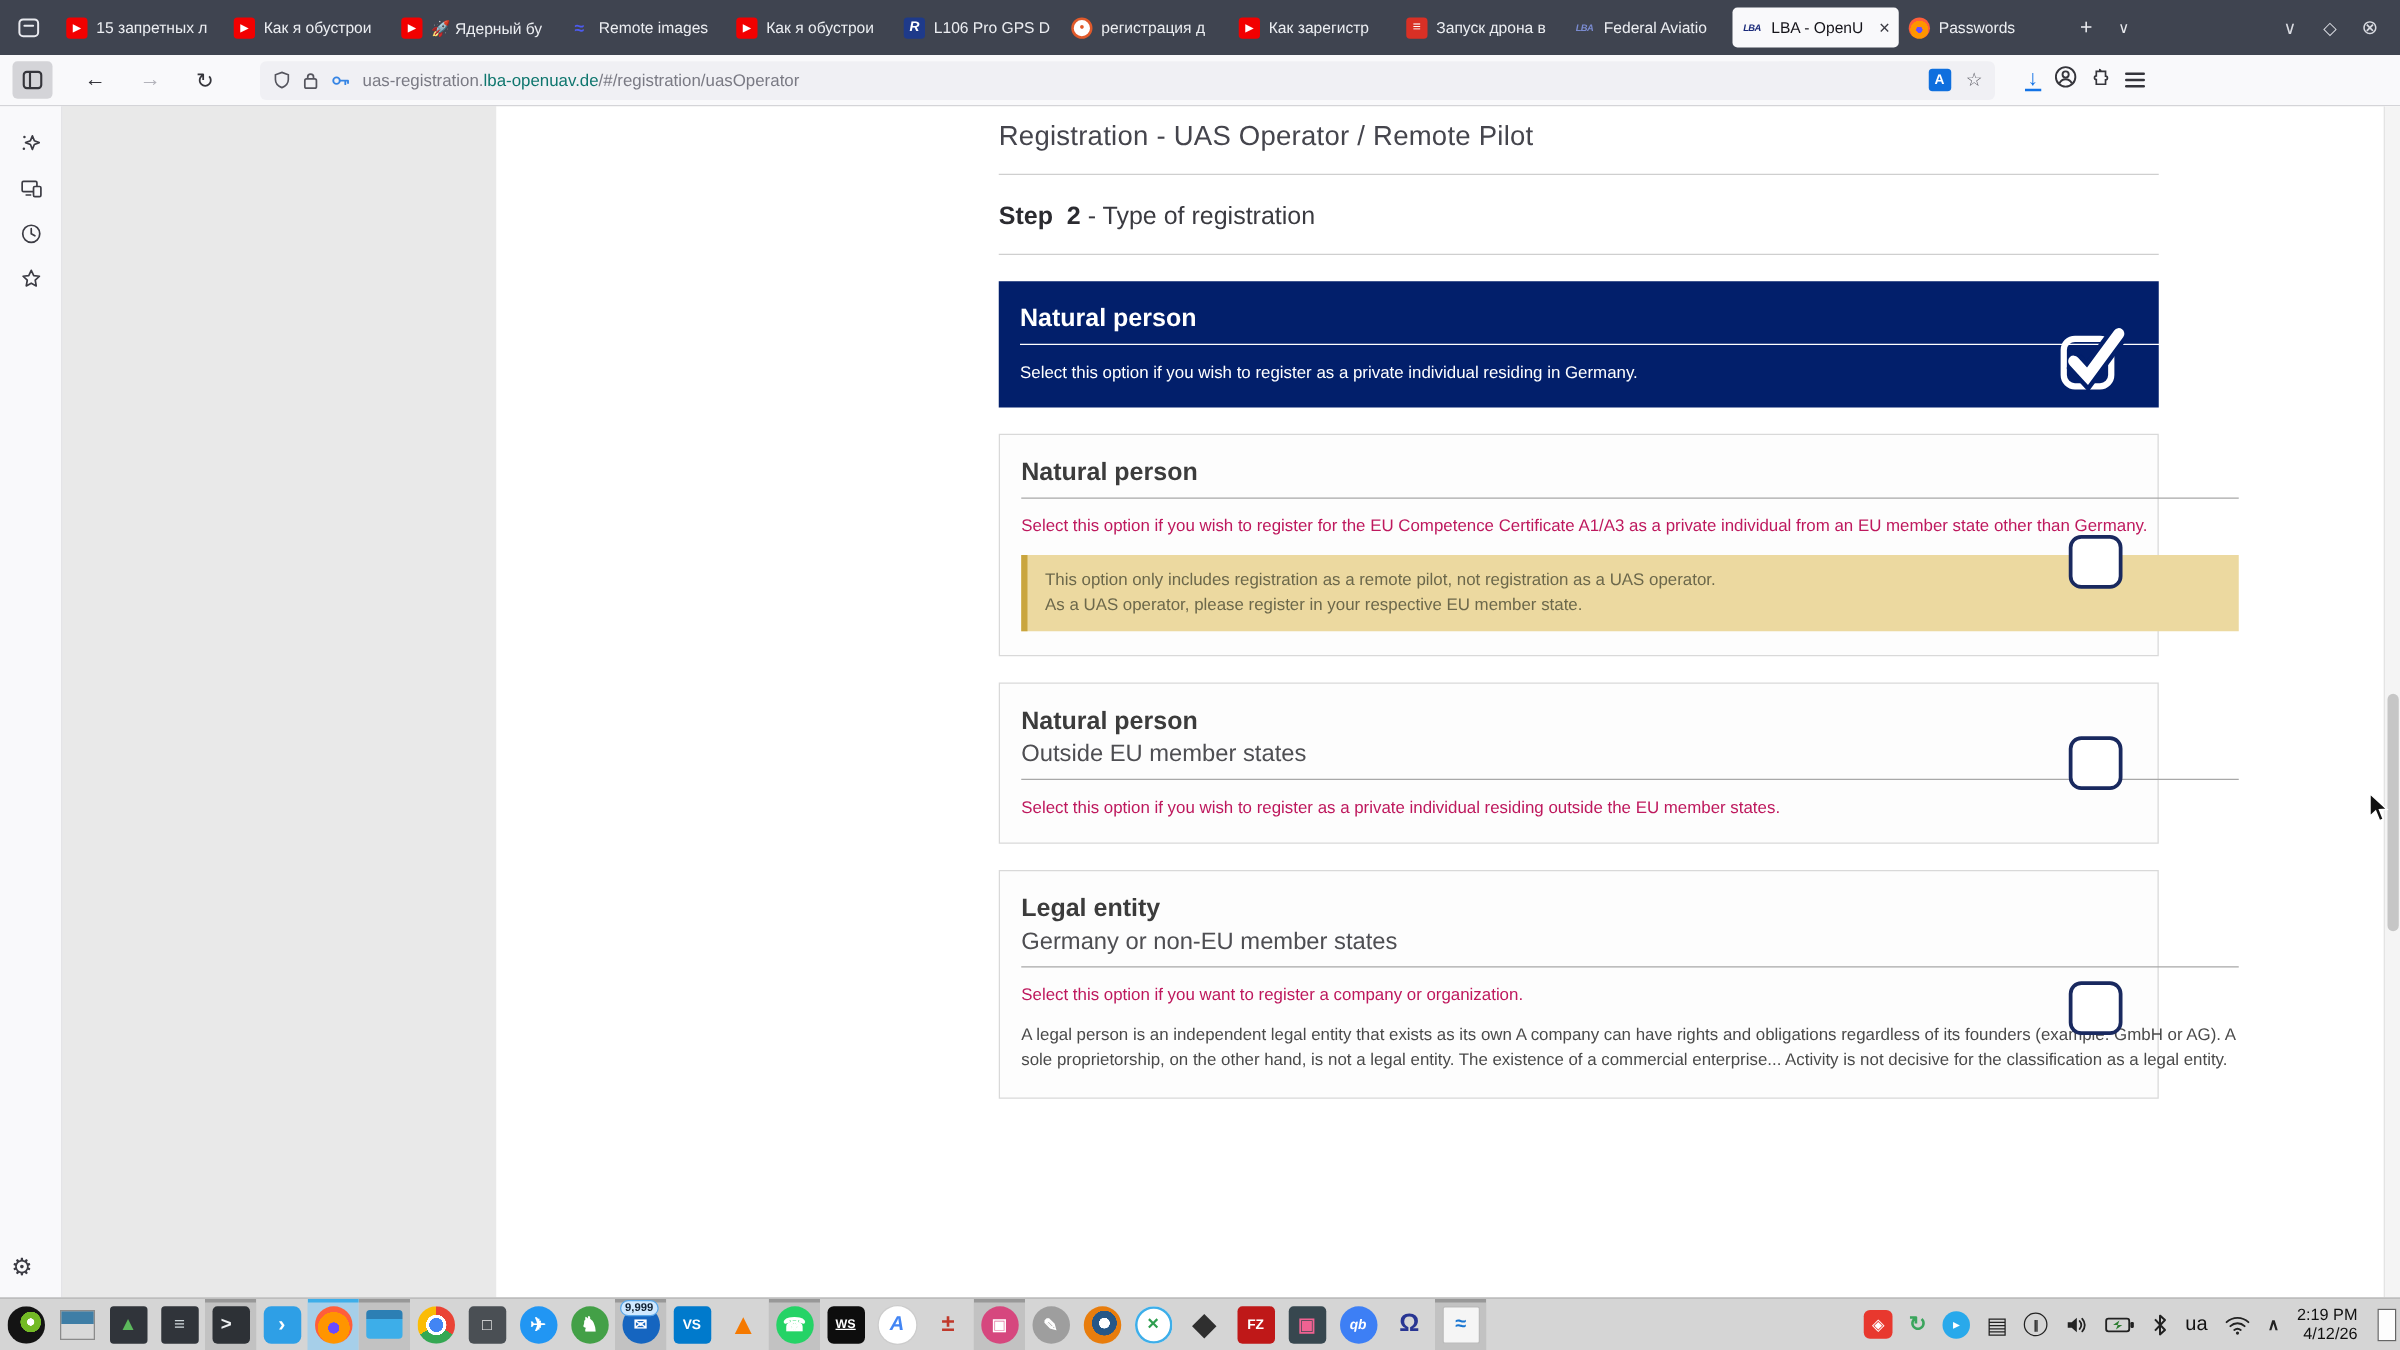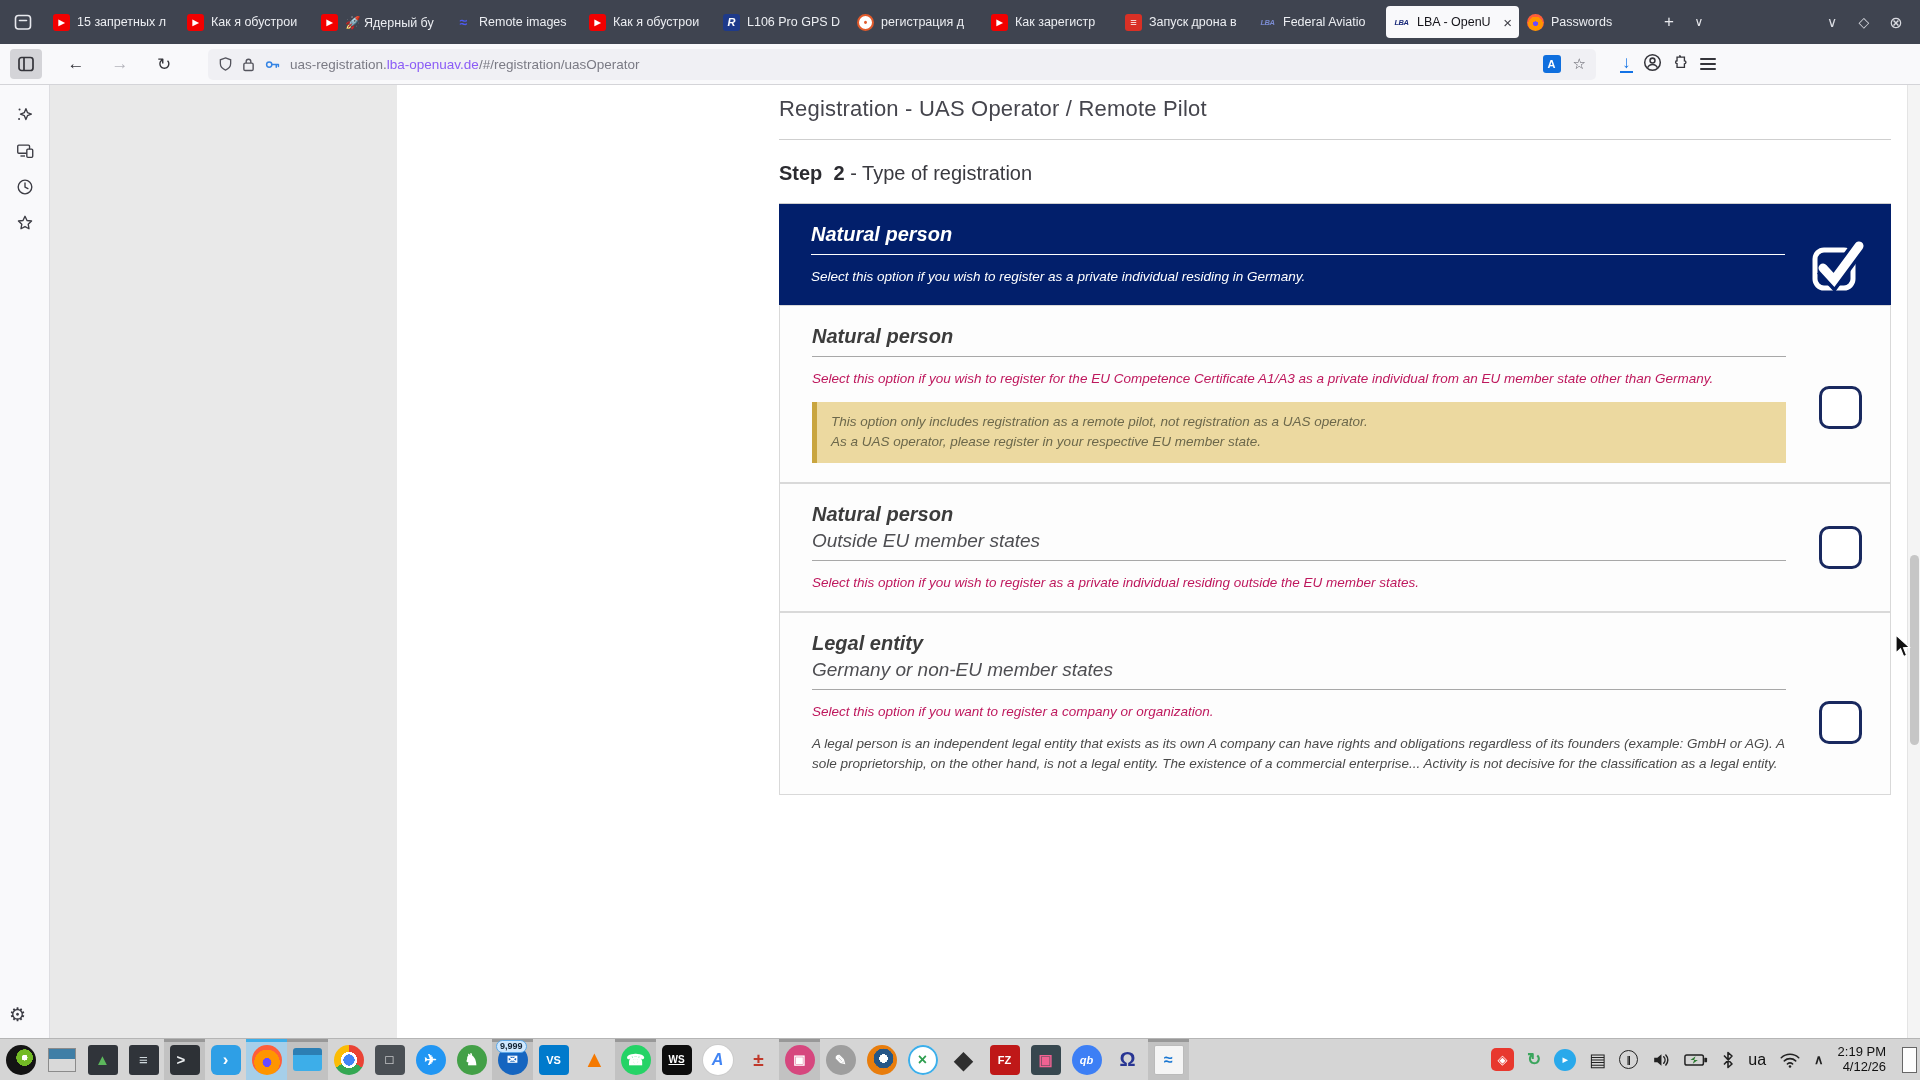--- a/index.html
+++ b/index.html
@@ -30,44 +30,44 @@
   
   .toolbar { position:absolute; left:0; top:44px; width:1920px; height:41px; background:#f9f9fb; border-bottom:1px solid #d4d4d8; display:flex; align-items:center; }
   .nav-ico { width:32px; height:30px; display:flex; align-items:center; justify-content:center; font-size:17px; color:#35353b; border-radius:4px; flex:0 0 auto; }
   .sidebar-toggle { background:#d4d4d8; margin-left:10px; }
   .nav-back { margin-left:18px; }
   .nav-fwd { margin-left:12px; color:#b3b3bb; }
   .nav-reload { margin-left:12px; }
   .urlbar { margin-left:28px; width:1388px; height:31px; background:#f0f0f4; border-radius:5px; display:flex; align-items:center; padding:0 10px; }
   .urlbar .ico { margin-right:9px; display:flex; align-items:center; }
   .url-text { font-size:13.5px; color:#7a7a84; white-space:nowrap; overflow:hidden; flex:1 1 auto; }
-  .url-text b { color:#8b5cf6; font-weight:normal; }
+  .url-text b { color:#0f766e; font-weight:normal; }
   .translate-tile { width:18px; height:18px; background:#0f6fde; border-radius:3px; color:#fff; font-size:11px; font-weight:bold; display:flex; align-items:center; justify-content:center; margin-right:12px; flex:0 0 auto; }
   .star-g { color:#55555e; font-size:15px; flex:0 0 auto; }
   .tb-right { display:flex; align-items:center; margin-left:24px; gap:10px; }
   .dl-arrow { color:#1373e6; font-size:17px; font-weight:bold; border-bottom:2px solid #1373e6; line-height:0.9; padding:0 2px 1px; }
   .hamb { width:16px; height:12px; display:flex; flex-direction:column; justify-content:space-between; }
   .hamb i { display:block; height:2px; background:#35353b; border-radius:1px; }
 
   
   .main { position:absolute; left:0; top:85px; width:1920px; height:953px; }
   .ff-sidebar { position:absolute; left:0; top:0; width:50px; height:953px; background:#f9f9fb; border-right:1px solid #dddde1; display:flex; flex-direction:column; align-items:center; padding-top:14px; }
   .sb-ico { width:32px; height:32px; display:flex; align-items:center; justify-content:center; color:#3c3c44; margin-bottom:4px; border-radius:4px; }
   .sb-gear { position:absolute; bottom:12px; left:9px; font-size:19px; color:#3c3c44; }
   .pagearea { position:absolute; left:50px; top:0; width:1870px; height:953px; background:#e9e9e9; overflow:hidden; }
   .white-area { position:absolute; left:347px; top:0; right:0; bottom:0; background:#ffffff; }
-  .container { position:absolute; left:382px; top:0; width:1112px; }
+  .container { position:absolute; left:402px; top:0; width:928px; }
 
   h1.pg { margin-top:11px; font-size:22px; font-weight:400; color:#45454d; letter-spacing:0.2px; }
   .rule { border:0; border-top:1px solid #cfcfcf; margin-top:17px; }
   .steprow { margin-top:22px; font-size:20px; color:#3a3a40; }
   .steprow b { color:#2b2b30; }
   .rule2 { border:0; border-top:1px solid #cfcfcf; margin-top:18px; }
 
-  .card { position:relative; padding:19px 0 19px 32px; background:#fdfdfd; border:1px solid #d9d9d9;font-style:italic; }
+  .card { position:relative; margin-top:21px; padding:19px 0 19px 17px; background:#fdfdfd; border:1px solid #d9d9d9; }
   .card.selected { background:#021F6B; border:none; }
   .card-title { font-size:20px; font-weight:700; color:#3c3c3c; }
   .card.selected .card-title { color:#ffffff; }
   .card-sub { font-size:19px; font-weight:400; color:#4e4e52; margin-top:4px; white-space:pre-wrap; }
   .card.selected .card-sub { color:#f2f2f7; }
   .card-line { border:0; border-top:1px solid #a8a8a8; width:974px; margin-top:8px; }
   .card.selected .card-line { border-top:1px solid #ffffff; }
   .card-desc { font-size:13.5px; color:#be185d; margin-top:13px; line-height:1.35; width:974px; }
   .card.selected .card-desc { color:#ffffff; }
   .card-extra { font-size:13.5px; color:#4a4a4a; margin-top:13px; line-height:1.5; width:974px; }

